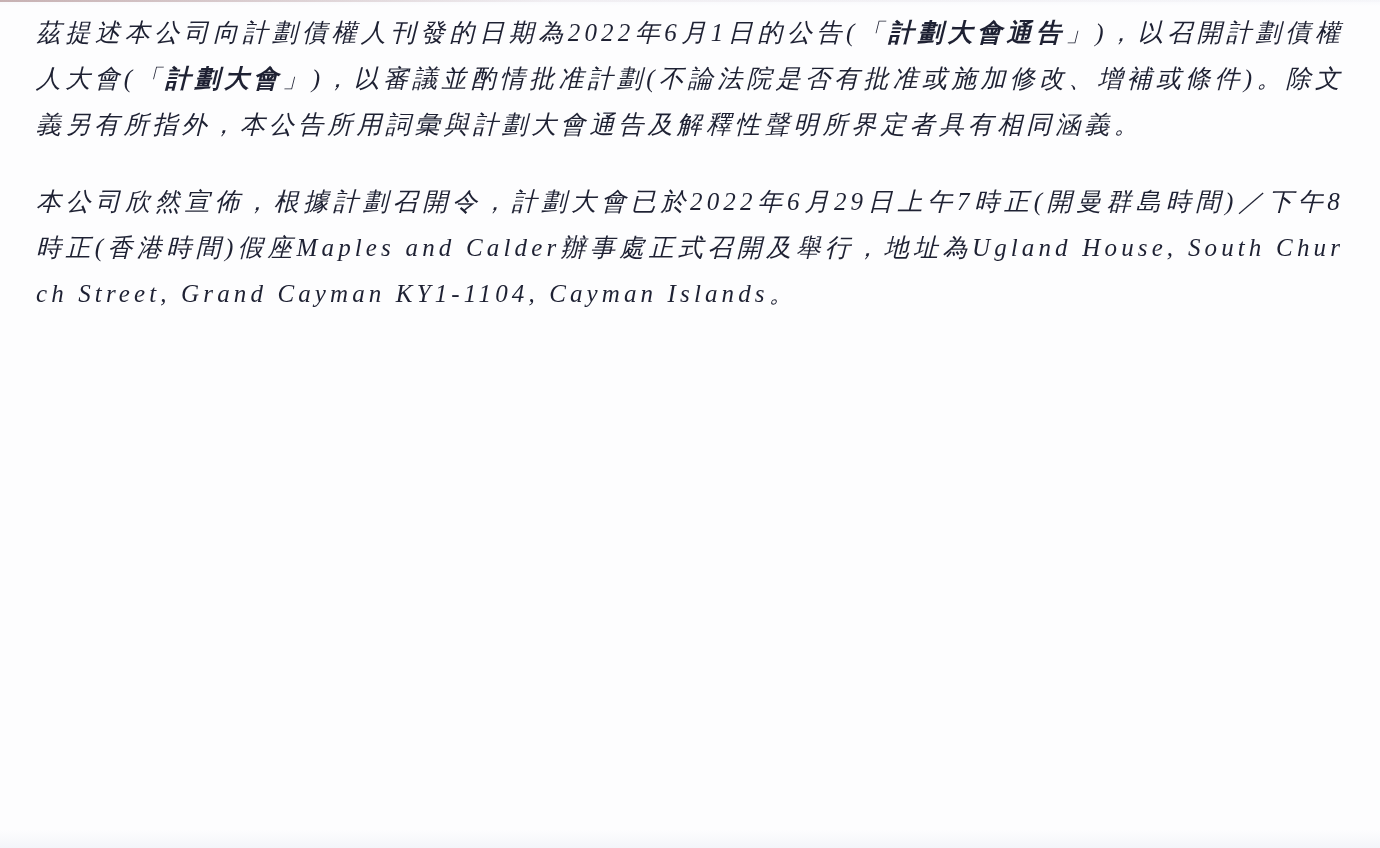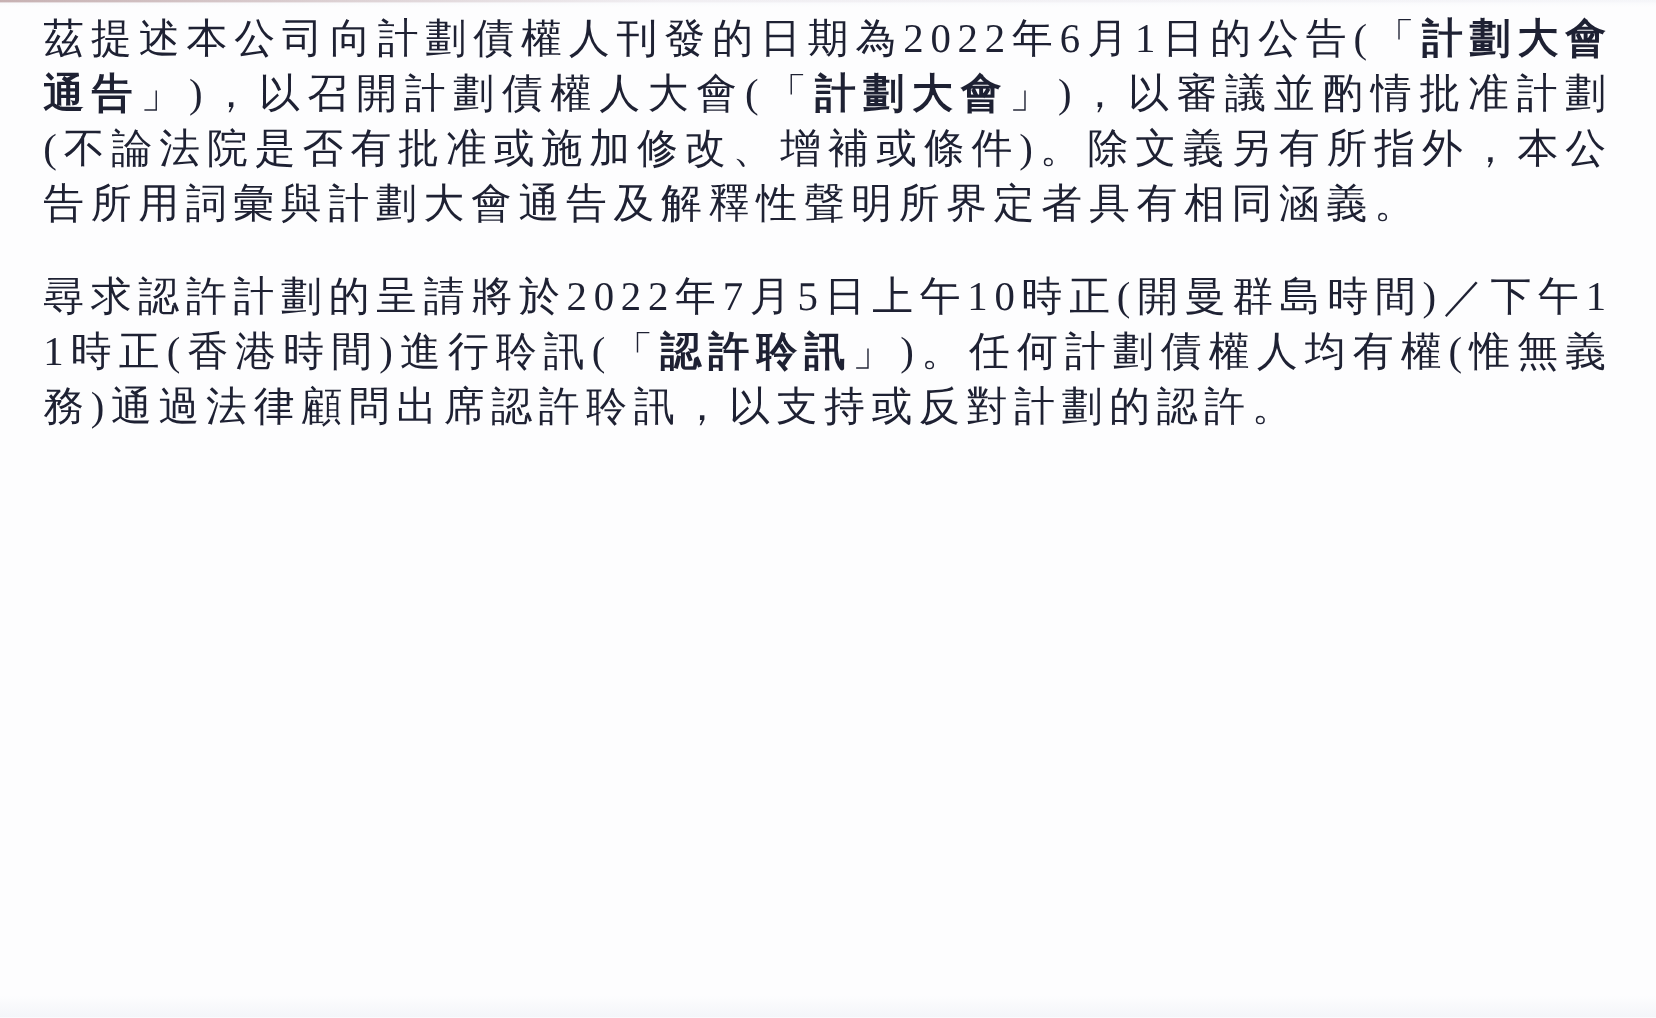--- a/index.html
+++ b/index.html
@@ -23,41 +23,42 @@
     background: linear-gradient(180deg, #f7f8fb 0px, #fdfdfe 6px, #fdfdfe 830px, #f3f5f9 848px);
   }
   .edge-artifact-top {
     position: absolute;
     top: 0; left: 0;
     width: 100%; height: 2px;
     background: linear-gradient(90deg, rgba(140,90,90,.45), rgba(200,180,190,.15) 40%, rgba(220,215,225,.08));
   }
   p.para {
     margin: 0 0 31px 0;
-    font-size: 34px;
+    font-size: 25px;
     line-height: 46px;
     letter-spacing: 0.165em;
     text-align: justify;
     text-justify: inter-ideograph;
     word-break: break-all;
+    font-style: italic;
   }
   p.para:first-child { margin-top: 0; }
   .seg { font-weight: 400; }
   .seg.bold { font-weight: 700; }
 </style>
 </head>
 <body>
 
 <div class="edge-artifact-top"></div>
 
 <div class="page">
 
   <p class="para">
     <span class="seg">茲提述本公司向計劃債權人刊發的日期為2022年6月1日的公告(「</span><span class="seg bold">計劃大會通告</span><span class="seg">」)，以召開計劃債權人大會(「</span><span class="seg bold">計劃大會</span><span class="seg">」)，以審議並酌情批准計劃(不論法院是否有批准或施加修改、增補或條件)。除文義另有所指外，本公告所用詞彙與計劃大會通告及解釋性聲明所界定者具有相同涵義。</span>
   </p>
 
+  <p class="para">
+    <span class="seg">本公司欣然宣佈，根據計劃召開令，計劃大會已於2022年6月29日上午7時正(開曼群島時間)／下午8時正(香港時間)假座Maples and Calder辦事處正式召開及舉行，地址為Ugland House, South Church Street, Grand Cayman KY1-1104, Cayman Islands。</span>
+  </p>
 
 
-  <p class="para">
-    <span class="seg">尋求認許計劃的呈請將於2022年7月5日上午10時正(開曼群島時間)／下午11時正(香港時間)進行聆訊(「</span><span class="seg bold">認許聆訊</span><span class="seg">」)。任何計劃債權人均有權(惟無義務)通過法律顧問出席認許聆訊，以支持或反對計劃的認許。</span>
-  </p>
 
 </div>
 
 </body></html>

